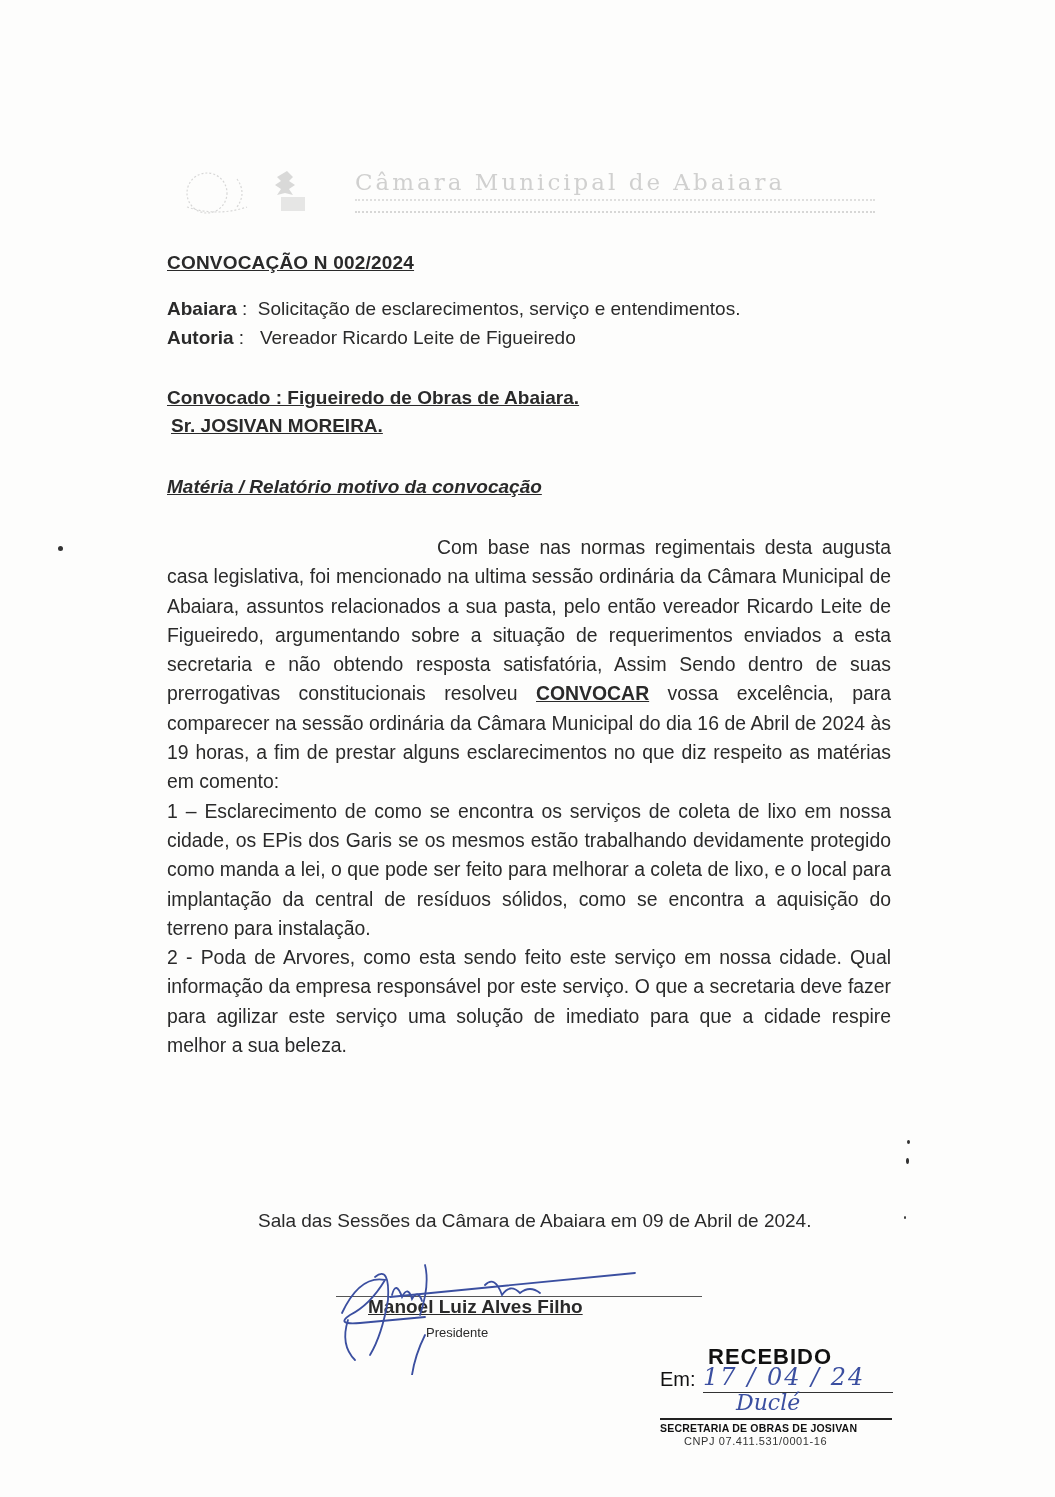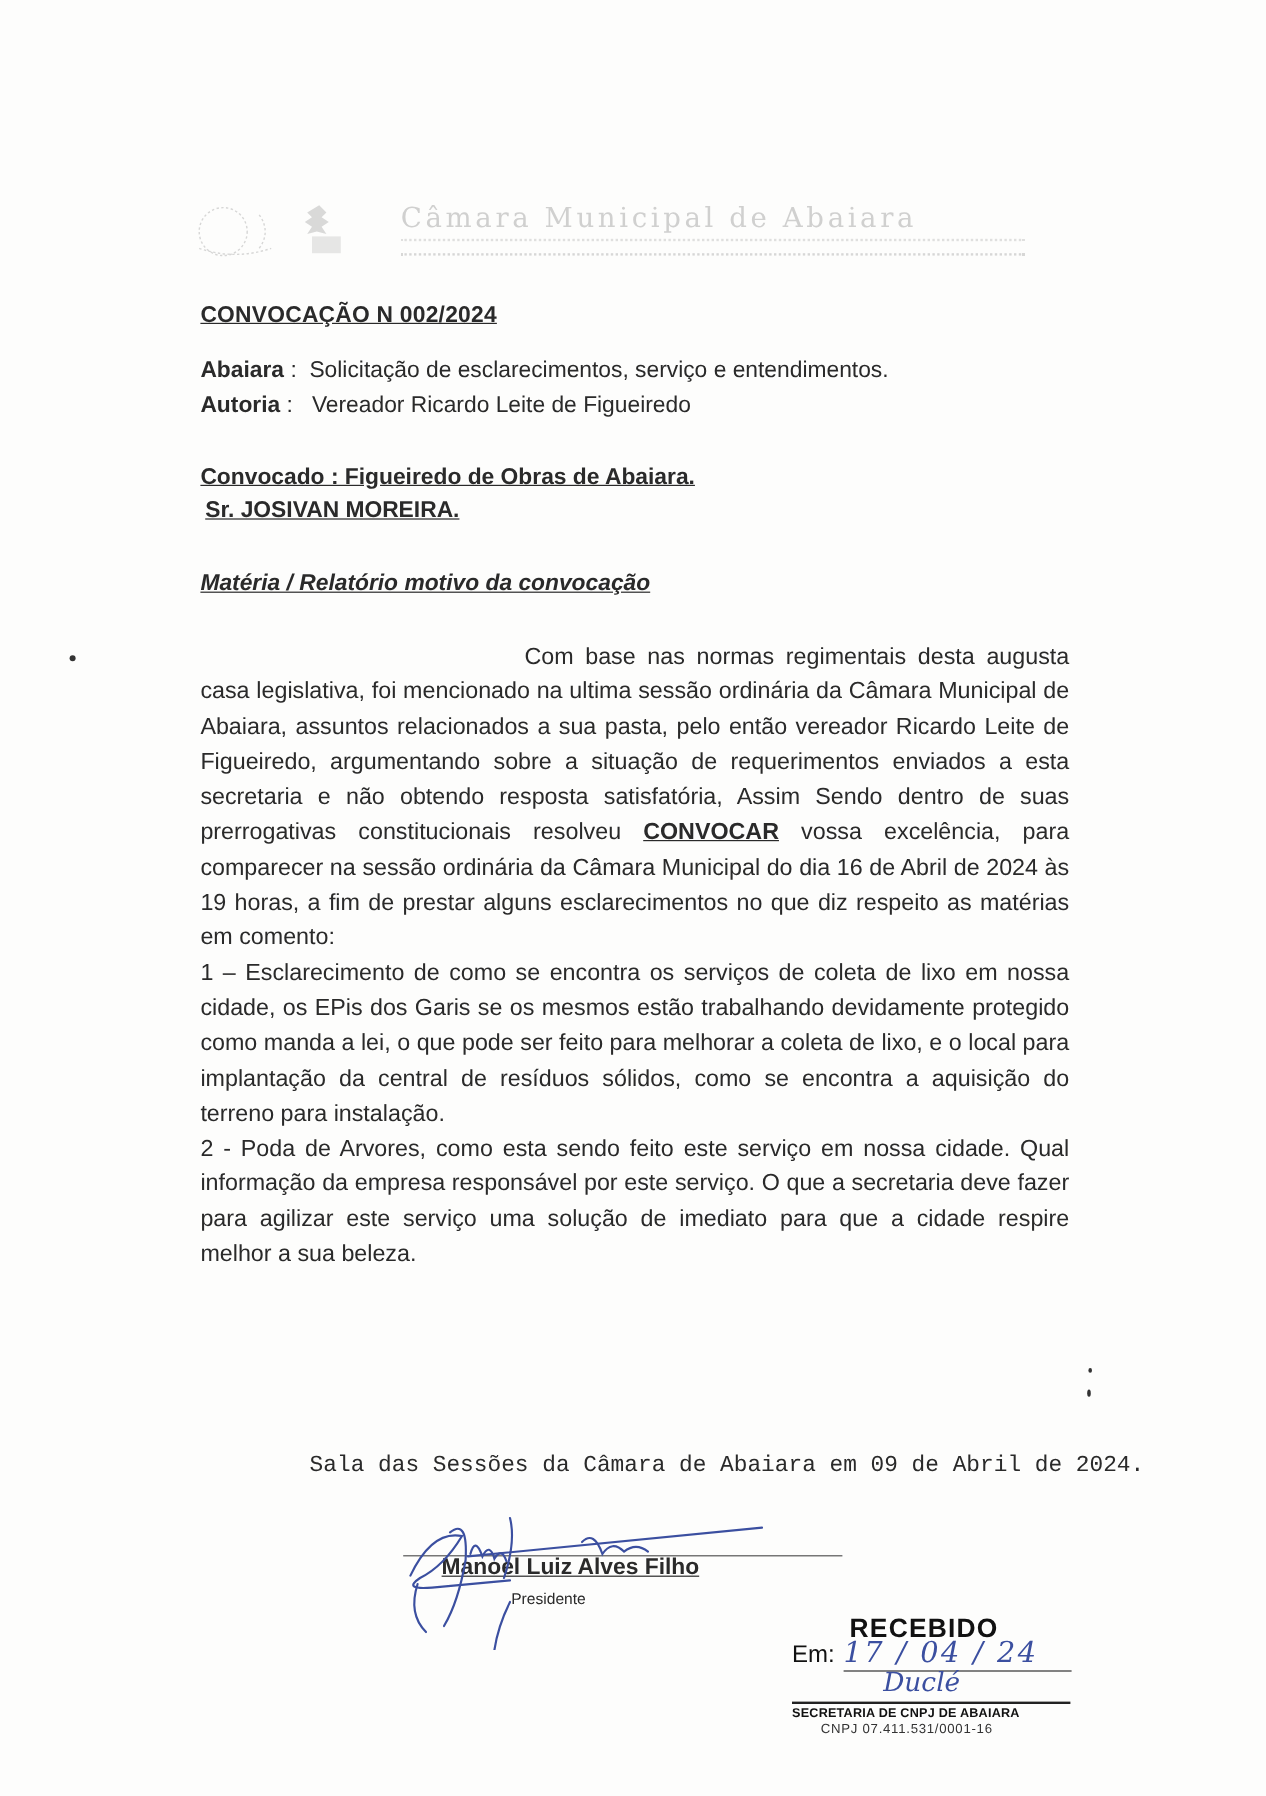--- a/index.html
+++ b/index.html
@@ -1,19 +1,19 @@
 <!DOCTYPE html>
 <html><head>
 <meta charset="utf-8">
 <style>
   html, body { margin:0; padding:0; }
   body { width:1055px; height:1497px; background:#fdfdfc; position:relative; overflow:hidden;
          font-family:"Liberation Sans", sans-serif; color:#2a2a2a; }
   .abs { position:absolute; }
-  .letterhead { left:156px; top:165px; width:720px; height:60px; opacity:0.45; color:#8a8a8a;text-align:right; }
+  .letterhead { left:177px; top:165px; width:720px; height:60px; opacity:0.45; color:#8a8a8a;text-align:right; }
   .lh-logo { position:absolute; left:0; top:2px; width:150px; height:52px; }
   .lh-title { position:absolute; left:178px; top:4px; font-family:"DejaVu Serif", serif; font-size:23px; letter-spacing:3px; color:#9a9a9a; }
   .lh-sub1 { position:absolute; left:178px; top:34px; width:520px; border-top:2px dotted #bbb; }
   .lh-sub2 { position:absolute; left:178px; top:46px; width:520px; border-top:2px dotted #aaa; }
   .title { left:167px; top:252px; font-size:19px; font-weight:bold; text-decoration:underline; letter-spacing:0.2px; }
   .meta { left:167px; font-size:19px; }
   .meta b { font-weight:bold; }
   .ul-bold { font-size:19px; font-weight:bold; text-decoration:underline; }
   .body-text { left:167px; top:533px; width:724px; font-size:19.4px; line-height:29.3px; text-align:justify; }
   .body-text p { margin:0; }
@@ -69,21 +69,21 @@
 
 <div class="abs ul-bold" style="left:167px; top:476px;font-style:italic;">Matéria / Relatório motivo da convocação</div>
 
 <div class="abs body-text">
   <p class="indent"><span>Com base nas normas regimentais desta augusta casa legislativa, foi mencionado na ultima sessão ordinária da Câmara Municipal de Abaiara, assuntos relacionados a sua pasta, pelo então vereador Ricardo Leite de Figueiredo, argumentando  sobre a situação de requerimentos enviados a esta secretaria e não obtendo resposta satisfatória, Assim Sendo dentro de suas prerrogativas constitucionais resolveu </span><span class="convocar">CONVOCAR</span><span> vossa excelência, para comparecer na sessão ordinária da Câmara Municipal do dia 16 de Abril de 2024 às 19 horas, a fim de  prestar alguns esclarecimentos no que diz respeito as matérias em comento:</span></p>
   <p>1 – Esclarecimento de como se encontra os serviços de coleta de lixo em nossa cidade, os EPis dos Garis se os mesmos estão trabalhando devidamente protegido como manda a lei, o que pode ser feito para melhorar a coleta de lixo, e o local para implantação da central de resíduos sólidos, como se encontra a aquisição do terreno para instalação.</p>
   <p>2 -  Poda de Arvores,  como esta sendo feito este serviço em nossa cidade. Qual informação da empresa responsável por este serviço. O que a secretaria deve fazer para agilizar este serviço uma solução de imediato para que a cidade respire melhor a sua beleza.</p>
   <p style="height:29px;"></p>
 </div>
 
-<div class="abs" style="left:258px; top:1210px; font-size:19px;font-family:Liberation Mono, monospace;">Sala das Sessões da Câmara de Abaiara em 09 de Abril de 2024.</div>
+<div class="abs" style="left:258px; top:1210px; font-size:19px;">Sala das Sessões da Câmara de Abaiara em 09 de Abril de 2024.</div>
 
 <div class="abs sign-line"></div>
 <div class="abs sig-name">Manoel Luiz Alves Filho</div>
 <div class="abs sig-role">Presidente</div>
 <svg class="abs signature" viewBox="0 0 320 120">
   <g fill="none" stroke="#3b4fa0" stroke-width="1.8" stroke-linecap="round">
     <path d="M12 58 Q30 20 55 25 Q40 50 20 60 Q5 70 30 68 L95 62"></path>
     <path d="M45 22 Q60 10 58 45 Q52 80 40 100"></path>
     <path d="M62 40 Q66 25 72 42 Q78 30 82 44 Q88 34 92 46"></path>
     <path d="M95 10 Q100 30 90 60"></path>
@@ -94,20 +94,20 @@
   </g>
 </svg>
 
 <div class="abs stamp">
   <div class="stamp-title">RECEBIDO</div>
   <div class="stamp-em">Em:</div>
   <div class="stamp-date">17 / 04 / 24</div>
   <div class="stamp-dline"></div>
   <div class="stamp-sig">Duclé</div>
   <div class="stamp-line"></div>
-  <div class="stamp-org">SECRETARIA DE CNPJ DE ABAIARA</div>
+  <div class="stamp-org">SECRETARIA DE OBRAS DE JOSIVAN</div>
   <div class="stamp-cnpj">CNPJ 07.411.531/0001-16</div>
 </div>
 
 <div class="abs speck" style="left:58px; top:546px; width:5px; height:5px;"></div>
 <div class="abs speck" style="left:907px; top:1140px; width:3px; height:4px;"></div>
 <div class="abs speck" style="left:906px; top:1158px; width:3px; height:6px;"></div>
 <div class="abs speck" style="left:904px; top:1216px; width:2px; height:3px;"></div>
 
 </body></html>

